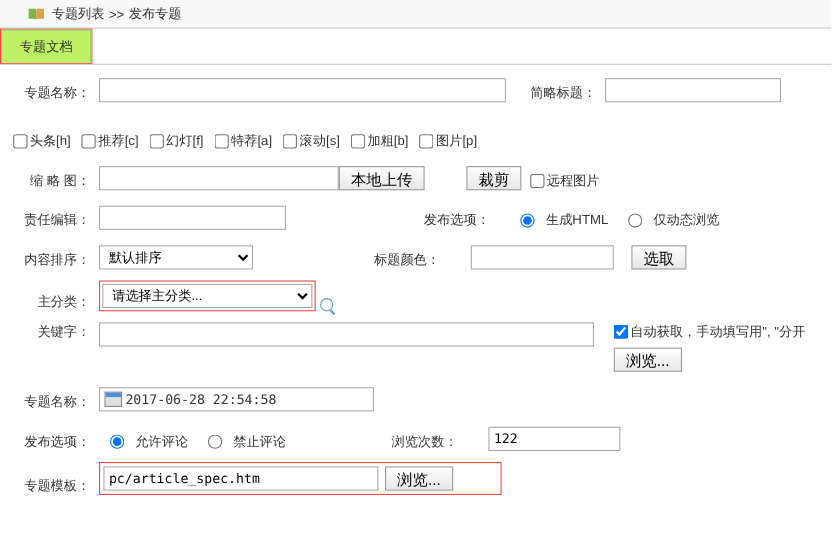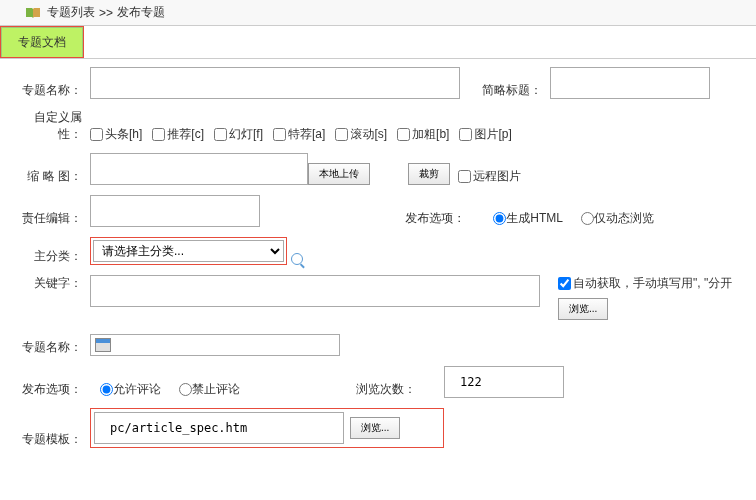--- a/index.html
+++ b/index.html
@@ -7,28 +7,28 @@
 .breadcrumb { display: flex; align-items: center; padding: 4px 25px; border-bottom: 1px solid #ccc; background: #f8f8f8; }
 .book-icon { width: 16px; height: 12px; margin-right: 6px; display: inline-block; }
 .tabs { display: flex; border-bottom: 1px solid #ccc; }
 .tab { padding: 6px 16px; cursor: pointer; border: 1px solid transparent; }
 .tab.active { background: #bef264; border: 1px solid #9cc978; border-bottom: none; }
 .tabs-redbox { border: 1px solid #e74c3c; padding: 0; display: inline-flex; }
 .form { padding: 8px 12px; }
 .row { display: flex; align-items: flex-end; margin-bottom: 10px; min-height: 26px; }
 .label { width: 78px; text-align: right; padding-right: 8px; flex-shrink: 0; }
 .label2 { width: 70px; text-align: right; padding-right: 8px; flex-shrink: 0; }
-input[type="text"] { border: 1px solid #aaa; padding: 3px 15px; font-size: 12px; height: 32px; }
+input[type="text"] { border: 1px solid #aaa; padding: 3px 4px; font-size: 12px; height: 22px; }
 select { border: 1px solid #aaa; padding: 2px 4px; font-size: 12px; height: 22px; background: #fff; }
 textarea { border: 1px solid #aaa; padding: 3px 4px; font-size: 12px; resize: none; }
-.btn { background: linear-gradient(#fdfdfd, #e8e8e8); border: 1px solid #999; padding: 3px 10px; font-size: 10px; cursor: pointer; height: 22px; }
+.btn { background: linear-gradient(#fdfdfd, #e8e8e8); border: 1px solid #999; padding: 3px 10px; font-size: 14px; cursor: pointer; height: 22px; }
 .chk-group { display: flex; align-items: center; gap: 10px; margin-top: 17px; }
 .chk-item { display: flex; align-items: center; gap: 2px; }
 .radio-group { display: flex; align-items: center; gap: 18px; }
-.radio-item { display: flex; align-items: center; gap: 0; }
+.radio-item { display: flex; align-items: center; gap: 10px; }
 .redbox { border: 1px solid #e74c3c; padding: 2px; display: inline-flex; align-items: center; }
 .magnify-icon { width: 12px; height: 12px; border: 1.5px solid #5b9bd5; border-radius: 50%; position: relative; display: inline-block; margin-left: 4px; }
 .magnify-icon::after { content: ""; position: absolute; width: 5px; height: 1.5px; background: #5b9bd5; bottom: -2px; right: -3px; transform: rotate(45deg); }
 .cal-icon { width: 16px; height: 14px; display: inline-block; border: 1px solid #888; background: linear-gradient(#fff 30%, #e0e0e0 30%); margin-right: 3px; vertical-align: middle; position: relative; }
 .cal-icon::before { content: ""; position: absolute; top: 0; left: 0; right: 0; height: 4px; background: #4a90d9; }
 .spacer { flex: 1; }
 .gap { width: 20px; }
 </style>
 </head>
 <body>
@@ -55,21 +55,20 @@
 
 <div class="row">
   <div class="label">专题名称：</div>
   <input type="text" style="width: 370px;">
   <div class="gap"></div>
   <div class="label2">简略标题：</div>
   <input type="text" style="width: 160px;">
 </div>
 
 <div class="row">
-  <div class="label">自定义属性：</div>
   <div class="chk-group">
     <label class="chk-item">
           <input type="checkbox" style="">
           <span>头条[h]</span>
         </label>
     <label class="chk-item">
           <input type="checkbox" style="">
           <span>推荐[c]</span>
         </label>
     <label class="chk-item">
@@ -121,20 +120,31 @@
           <span>生成HTML</span>
         </label>
     <label class="radio-item">
           <input type="radio" name="pub" style="">
           <span>仅动态浏览</span>
         </label>
   </div>
   <div style="width:90px"></div>
 </div>
 
+<div class="row">
+  <div class="label">内容排序：</div>
+  <select style="width:140px"><option>默认排序</option></select>
+  <div class="spacer"></div>
+  <div class="label2">标题颜色：</div>
+  <div style="width:20px"></div>
+  <input type="text" style="width: 130px;">
+  <div style="width:16px"></div>
+  <button class="btn">选取</button>
+  <div style="width:120px"></div>
+</div>
 
 <div class="row">
   <div class="label">主分类：</div>
   <span class="redbox">
     <select style="width:191px"><option>请选择主分类...</option></select>
   </span>
   <span class="magnify-icon"></span>
 </div>
 
 <div class="row" style="align-items:flex-start">
@@ -148,20 +158,21 @@
         </label>
     <button class="btn">浏览...</button>
   </div>
 </div>
 
 
 <div class="row">
   <div class="label">专题名称：</div>
   <div style="border:1px solid #aaa;padding:2px 4px;display:flex;align-items:center;height:22px;width:250px">
     <span class="cal-icon"></span>
+    <span style="font-family:monospace">2017-06-28 22:54:58</span>
   </div>
 </div>
 
 <div class="row">
   <div class="label">发布选项：</div>
   <div style="width:10px"></div>
   <div class="radio-group">
     <label class="radio-item">
           <input type="radio" name="cm" checked="" style="">
           <span>允许评论</span>

